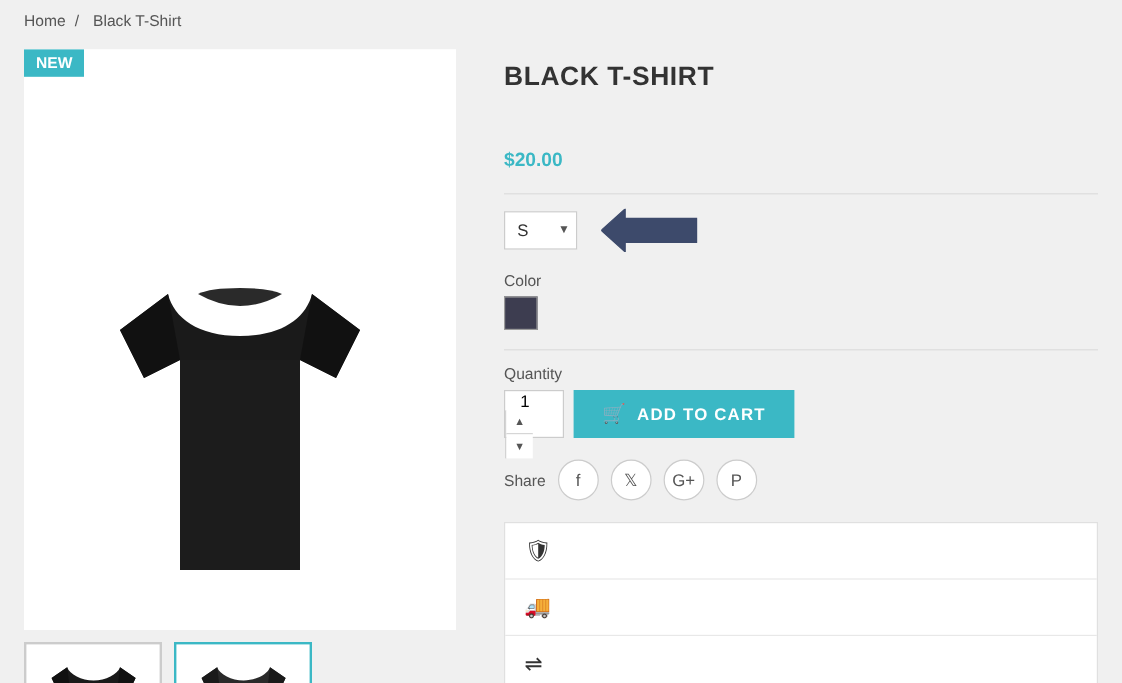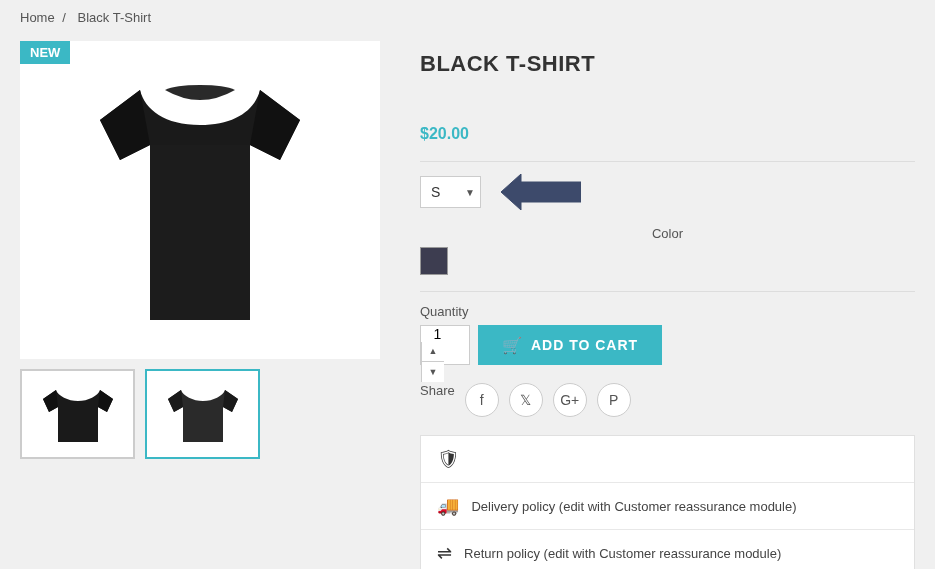--- a/index.html
+++ b/index.html
@@ -33,24 +33,24 @@
     }
     
     .product-images {
       flex: 0 0 360px;
       max-width: 360px;
     }
     .main-image-wrapper {
       position: relative;
       background: #fff;
       width: 360px;
-      height: 318px;
+      height: 484px;
       overflow: hidden;
       display: flex;
-      align-items: center;
+      align-items: flex-end;
       justify-content: center;
     }
     .new-badge {
       position: absolute;
       top: 0;
       left: 0;
       background: #3bb8c5;
       color: #fff;
       font-weight: bold;
       font-size: 13px;
@@ -141,21 +141,20 @@
       position: absolute;
       right: 6px;
       top: 50%;
       transform: translateY(-50%);
       pointer-events: none;
       font-size: 10px;
       color: #555;
     }
     .color-section {
       margin-bottom: 16px;
-      text-align: center;
     }
     .color-swatch {
       width: 28px;
       height: 28px;
       background: #3d3d50;
       border: 1px solid #999;
       cursor: pointer;
       margin-top: 6px;
     }
     .quantity-section {
@@ -223,21 +222,21 @@
       display: flex;
       align-items: center;
       gap: 8px;
       margin-left: 8px;
     }
     .cart-icon {
       font-size: 16px;
     }
     .share-section {
       display: flex;
-      align-items: flex-start;
+      align-items: center;
       gap: 10px;
       margin-bottom: 18px;
     }
     .share-label {
       font-size: 13px;
       color: #555;
     }
     .social-btn {
       width: 34px;
       height: 34px;
@@ -384,22 +383,20 @@
         <a href="#" class="social-btn" title="Google+">G+</a>
         <a href="#" class="social-btn" title="Pinterest">P</a>
       </div>
 
       <div class="policy-list">
         <div class="policy-item">
           <span class="policy-icon">🛡</span>
         </div>
         <div class="policy-item">
           <span class="policy-icon">🚚</span>
-          <span>Delivery policy (edit with Customer reassurance module)</span>
         </div>
         <div class="policy-item">
           <span class="policy-icon">⇌</span>
-          <span>Return policy (edit with Customer reassurance module)</span>
         </div>
       </div>
     </div>
   </div>
 </div>
 
 </body></html>

